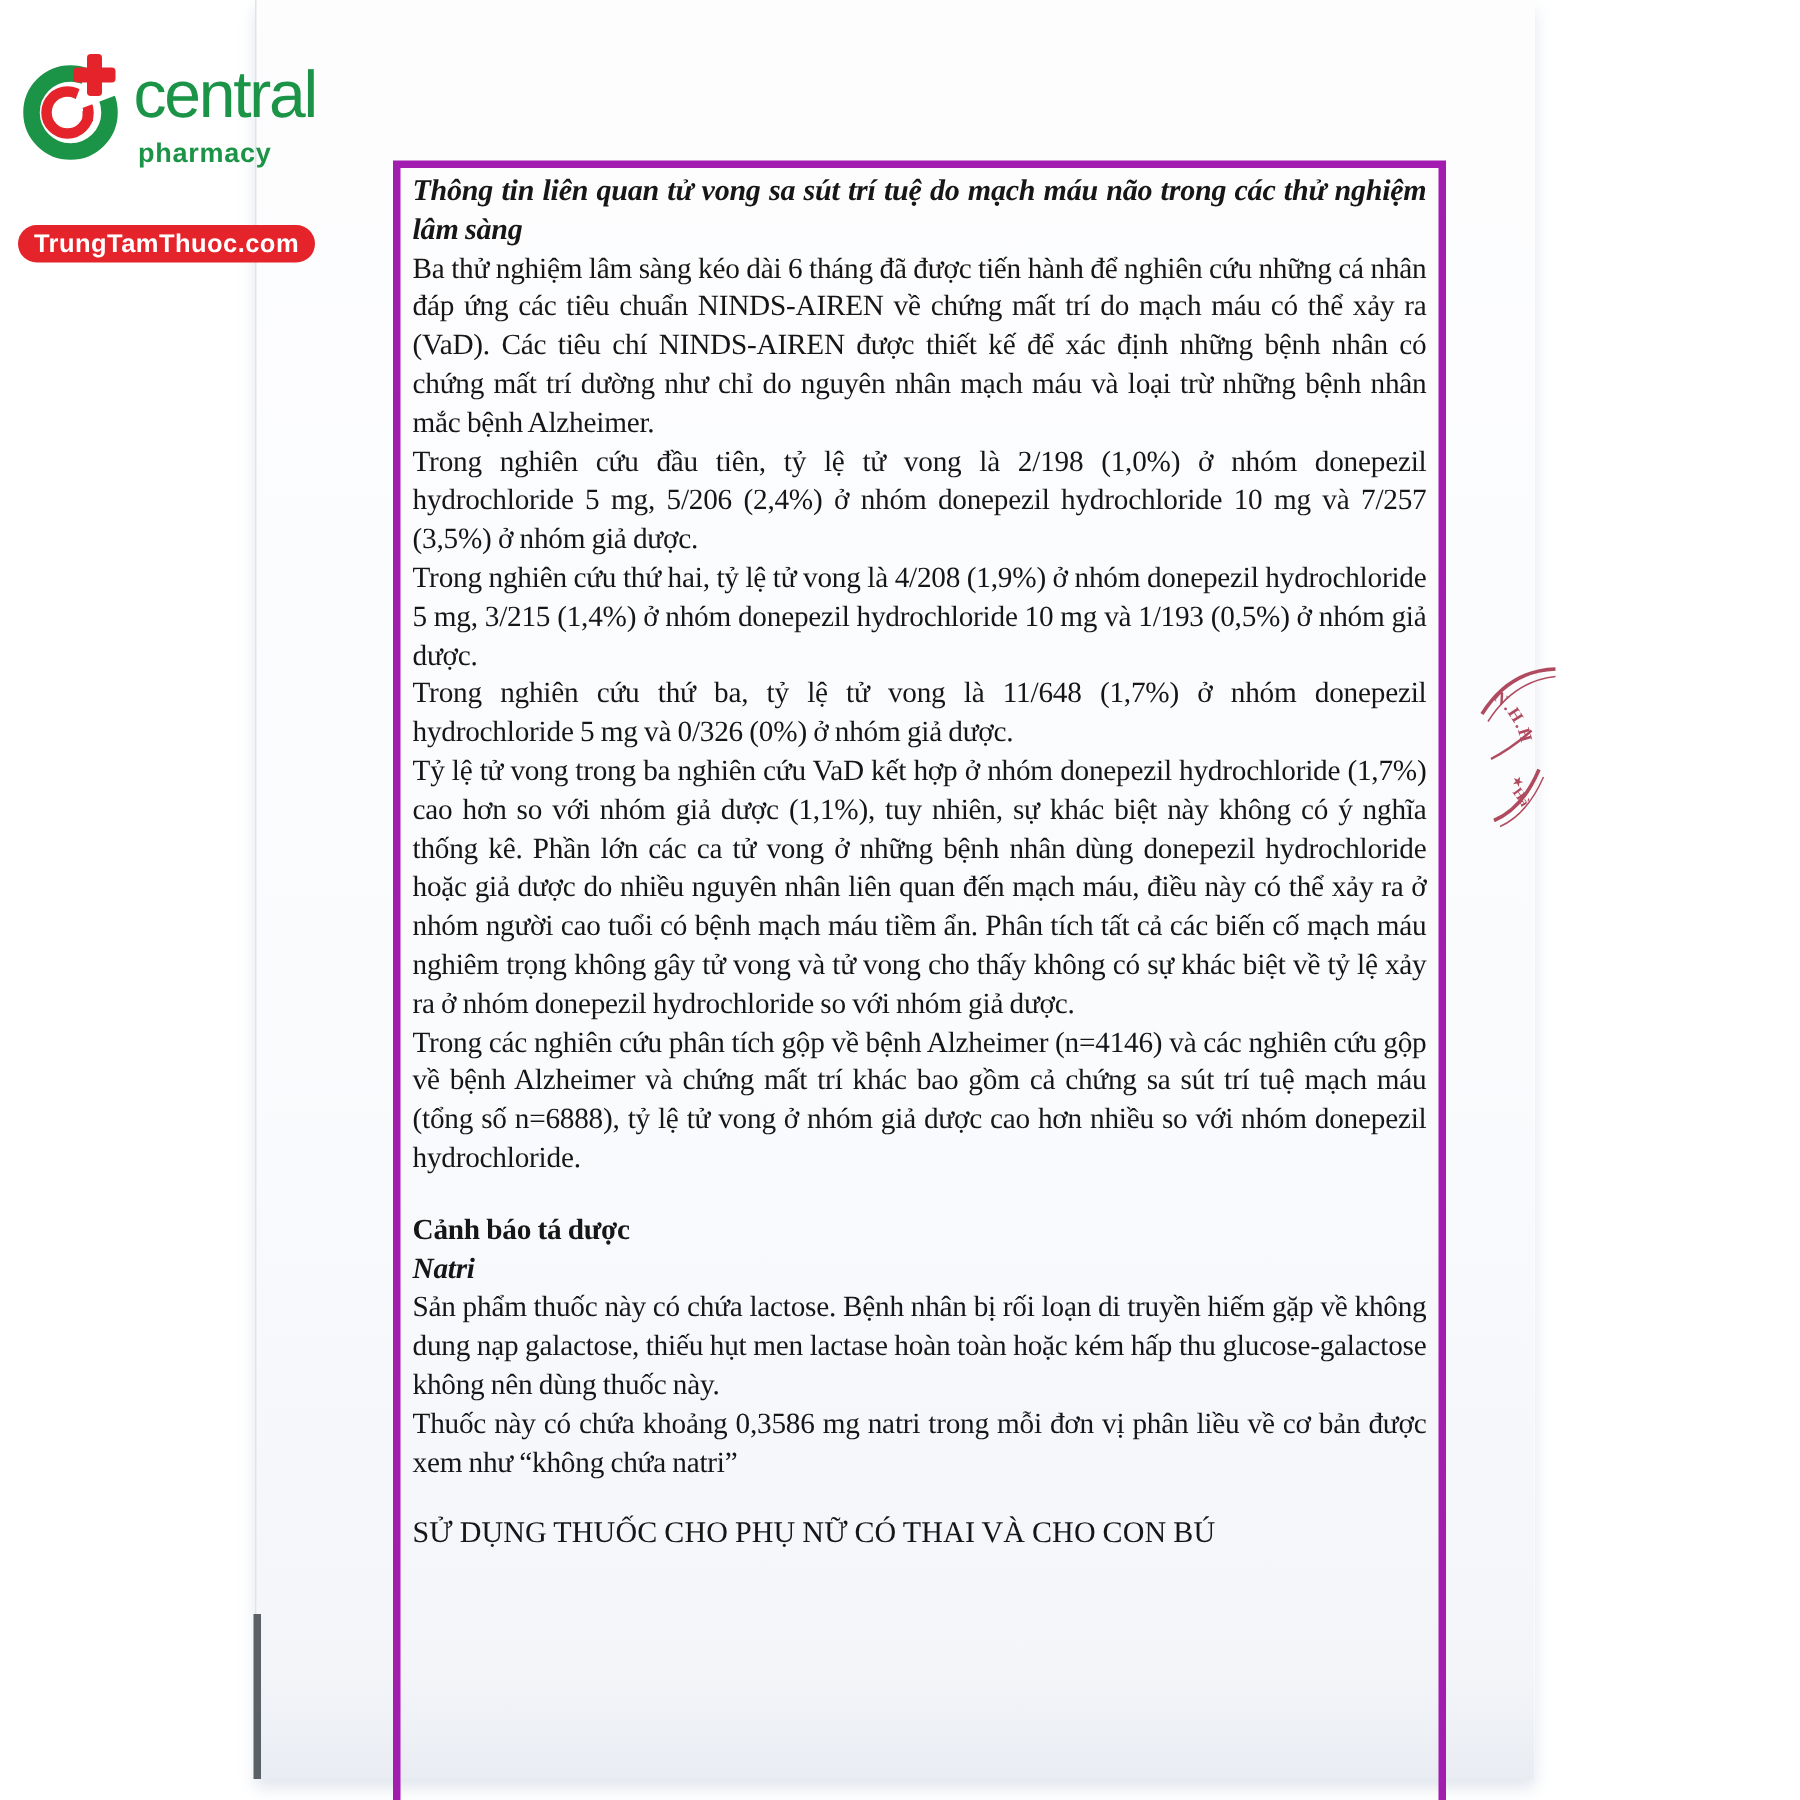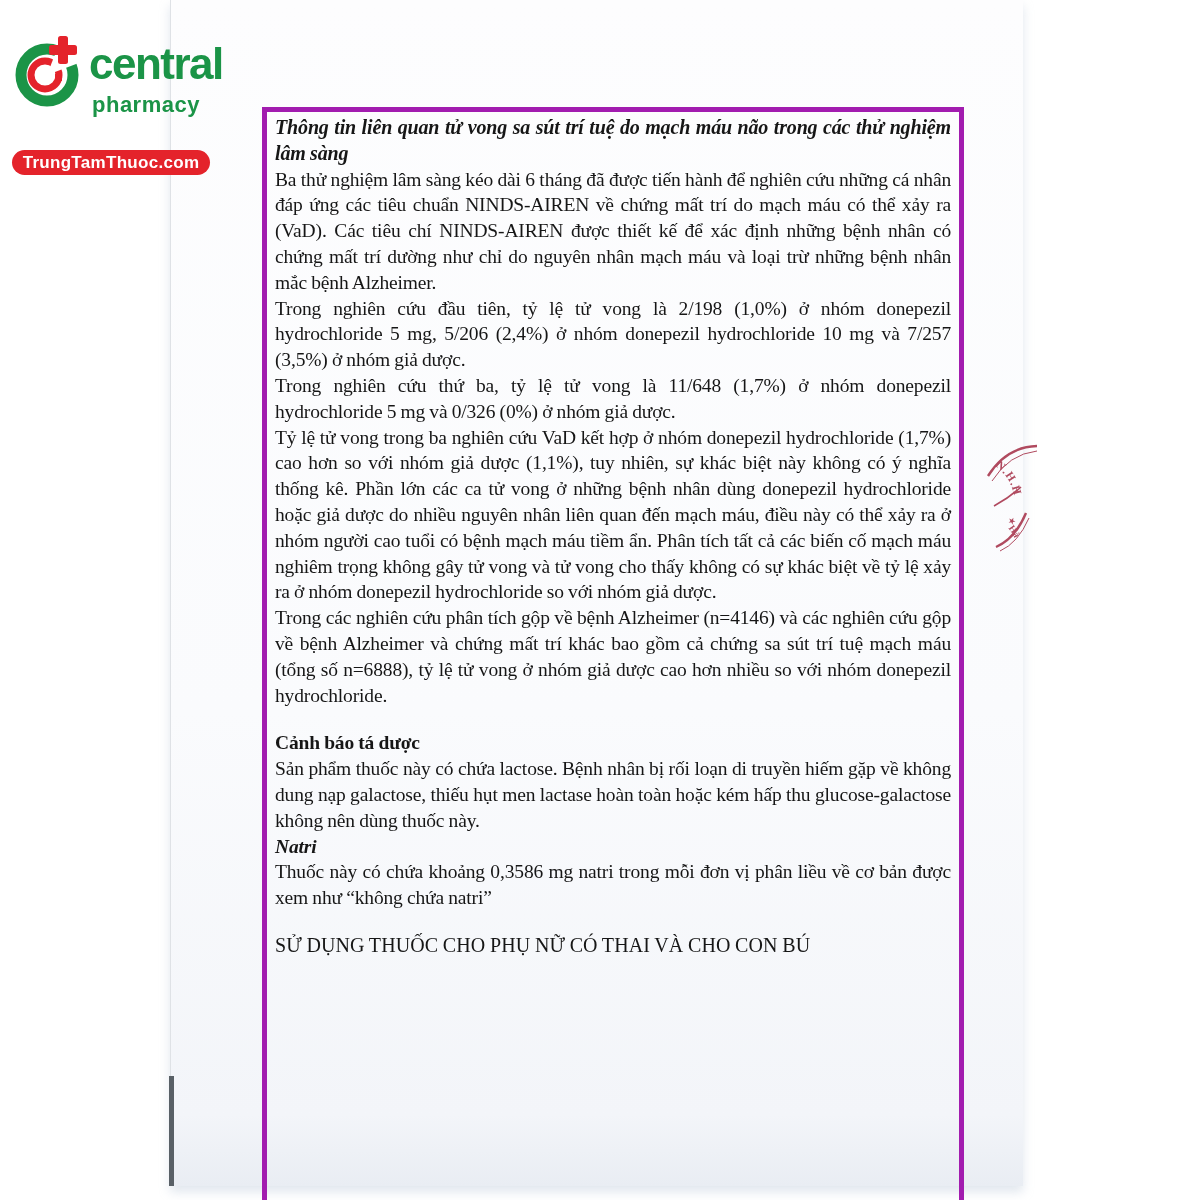--- a/index.html
+++ b/index.html
@@ -32,27 +32,27 @@
   .heading-bold{font-weight:bold;}
   .subheading-italic{font-weight:bold;font-style:italic;}
   .heading-caps{font-weight:normal;font-size:20px;letter-spacing:0.1px;}
   .gap{margin-top:22px;}
   
   .logo{position:absolute;left:0;top:0;width:240px;height:150px;}
   .logo-icon{position:absolute;left:14px;top:34px;}
   .brand{
     position:absolute;left:89px;top:42px;
     font-family:"Liberation Sans","DejaVu Sans",sans-serif;
-    font-weight:bold;font-size:44px;line-height:44px;letter-spacing:-1.5px;
+    font-weight:normal;font-size:44px;line-height:44px;letter-spacing:-1.5px;
     color:var(--logo-green,#1b9447);
   }
   .tagline{
     position:absolute;left:92px;top:92px;
     font-family:"Liberation Sans","DejaVu Sans",sans-serif;
-    font-weight:bold;font-size:22px;letter-spacing:0.5px;
+    font-weight:bold;font-size:18px;letter-spacing:0.5px;
     color:var(--logo-green,#1b9447);
   }
   .site-pill{
     position:absolute;left:12px;top:112px;width:198px;height:25px;
     background:var(--logo-red,#e4232b);border-radius:14px;
     display:flex;align-items:center;justify-content:center;
     font-family:"Liberation Sans","DejaVu Sans",sans-serif;
     font-weight:bold;font-size:17px;color:#ffffff;letter-spacing:0.3px;margin-top:38px;
   }
   
@@ -61,26 +61,27 @@
 </head>
 <body style="--logo-green: #1b9447; --logo-red: #e4232b;">
 
 <div class="paper"></div>
 <div class="paper-edge-dark"></div>
 
 <div class="textbox">
     <p class="blk title">Thông tin liên quan tử vong sa sút trí tuệ do mạch máu não trong các thử nghiệm lâm sàng</p>
     <p class="blk body">Ba thử nghiệm lâm sàng kéo dài 6 tháng đã được tiến hành để nghiên cứu những cá nhân đáp ứng các tiêu chuẩn NINDS-AIREN về chứng mất trí do mạch máu có thể xảy ra (VaD). Các tiêu chí NINDS-AIREN được thiết kế để xác định những bệnh nhân có chứng mất trí dường như chỉ do nguyên nhân mạch máu và loại trừ những bệnh nhân mắc bệnh Alzheimer.</p>
     <p class="blk body">Trong nghiên cứu đầu tiên, tỷ lệ tử vong là 2/198 (1,0%) ở nhóm donepezil hydrochloride 5 mg, 5/206 (2,4%) ở nhóm donepezil hydrochloride 10 mg và 7/257 (3,5%) ở nhóm giả dược.</p>
+    <p class="blk body">Trong nghiên cứu thứ hai, tỷ lệ tử vong là 4/208 (1,9%) ở nhóm donepezil hydrochloride 5 mg, 3/215 (1,4%) ở nhóm donepezil hydrochloride 10 mg và 1/193 (0,5%) ở nhóm giả dược.</p>
     <p class="blk body">Trong nghiên cứu thứ ba, tỷ lệ tử vong là 11/648 (1,7%) ở nhóm donepezil hydrochloride 5 mg và 0/326 (0%) ở nhóm giả dược.</p>
     <p class="blk body">Tỷ lệ tử vong trong ba nghiên cứu VaD kết hợp ở nhóm donepezil hydrochloride (1,7%) cao hơn so với nhóm giả dược (1,1%), tuy nhiên, sự khác biệt này không có ý nghĩa thống kê. Phần lớn các ca tử vong ở những bệnh nhân dùng donepezil hydrochloride hoặc giả dược do nhiều nguyên nhân liên quan đến mạch máu, điều này có thể xảy ra ở nhóm người cao tuổi có bệnh mạch máu tiềm ẩn. Phân tích tất cả các biến cố mạch máu nghiêm trọng không gây tử vong và tử vong cho thấy không có sự khác biệt về tỷ lệ xảy ra ở nhóm donepezil hydrochloride so với nhóm giả dược.</p>
     <p class="blk body">Trong các nghiên cứu phân tích gộp về bệnh Alzheimer (n=4146) và các nghiên cứu gộp về bệnh Alzheimer và chứng mất trí khác bao gồm cả chứng sa sút trí tuệ mạch máu (tổng số n=6888), tỷ lệ tử vong ở nhóm giả dược cao hơn nhiều so với nhóm donepezil hydrochloride.</p>
     <p class="blk heading-bold gap">Cảnh báo tá dược</p>
+    <p class="blk subheading-italic">Natri</p>
     <p class="blk body">Sản phẩm thuốc này có chứa lactose. Bệnh nhân bị rối loạn di truyền hiếm gặp về không dung nạp galactose, thiếu hụt men lactase hoàn toàn hoặc kém hấp thu glucose-galactose không nên dùng thuốc này.</p>
-    <p class="blk subheading-italic">Natri</p>
     <p class="blk body">Thuốc này có chứa khoảng 0,3586 mg natri trong mỗi đơn vị phân liều về cơ bản được xem như “không chứa natri”</p>
     <p class="blk heading-caps gap">SỬ DỤNG THUỐC CHO PHỤ NỮ CÓ THAI VÀ CHO CON BÚ</p>
   </div>
 
 <div class="logo">
   <svg class="logo-icon" width="70" height="76" viewBox="0 0 70 76">
 
     <circle cx="33" cy="41" r="26" fill="none" stroke="#1b9447" stroke-width="11"></circle>
 
     <circle cx="31" cy="41" r="14" fill="none" stroke="#e4232b" stroke-width="7"></circle>

